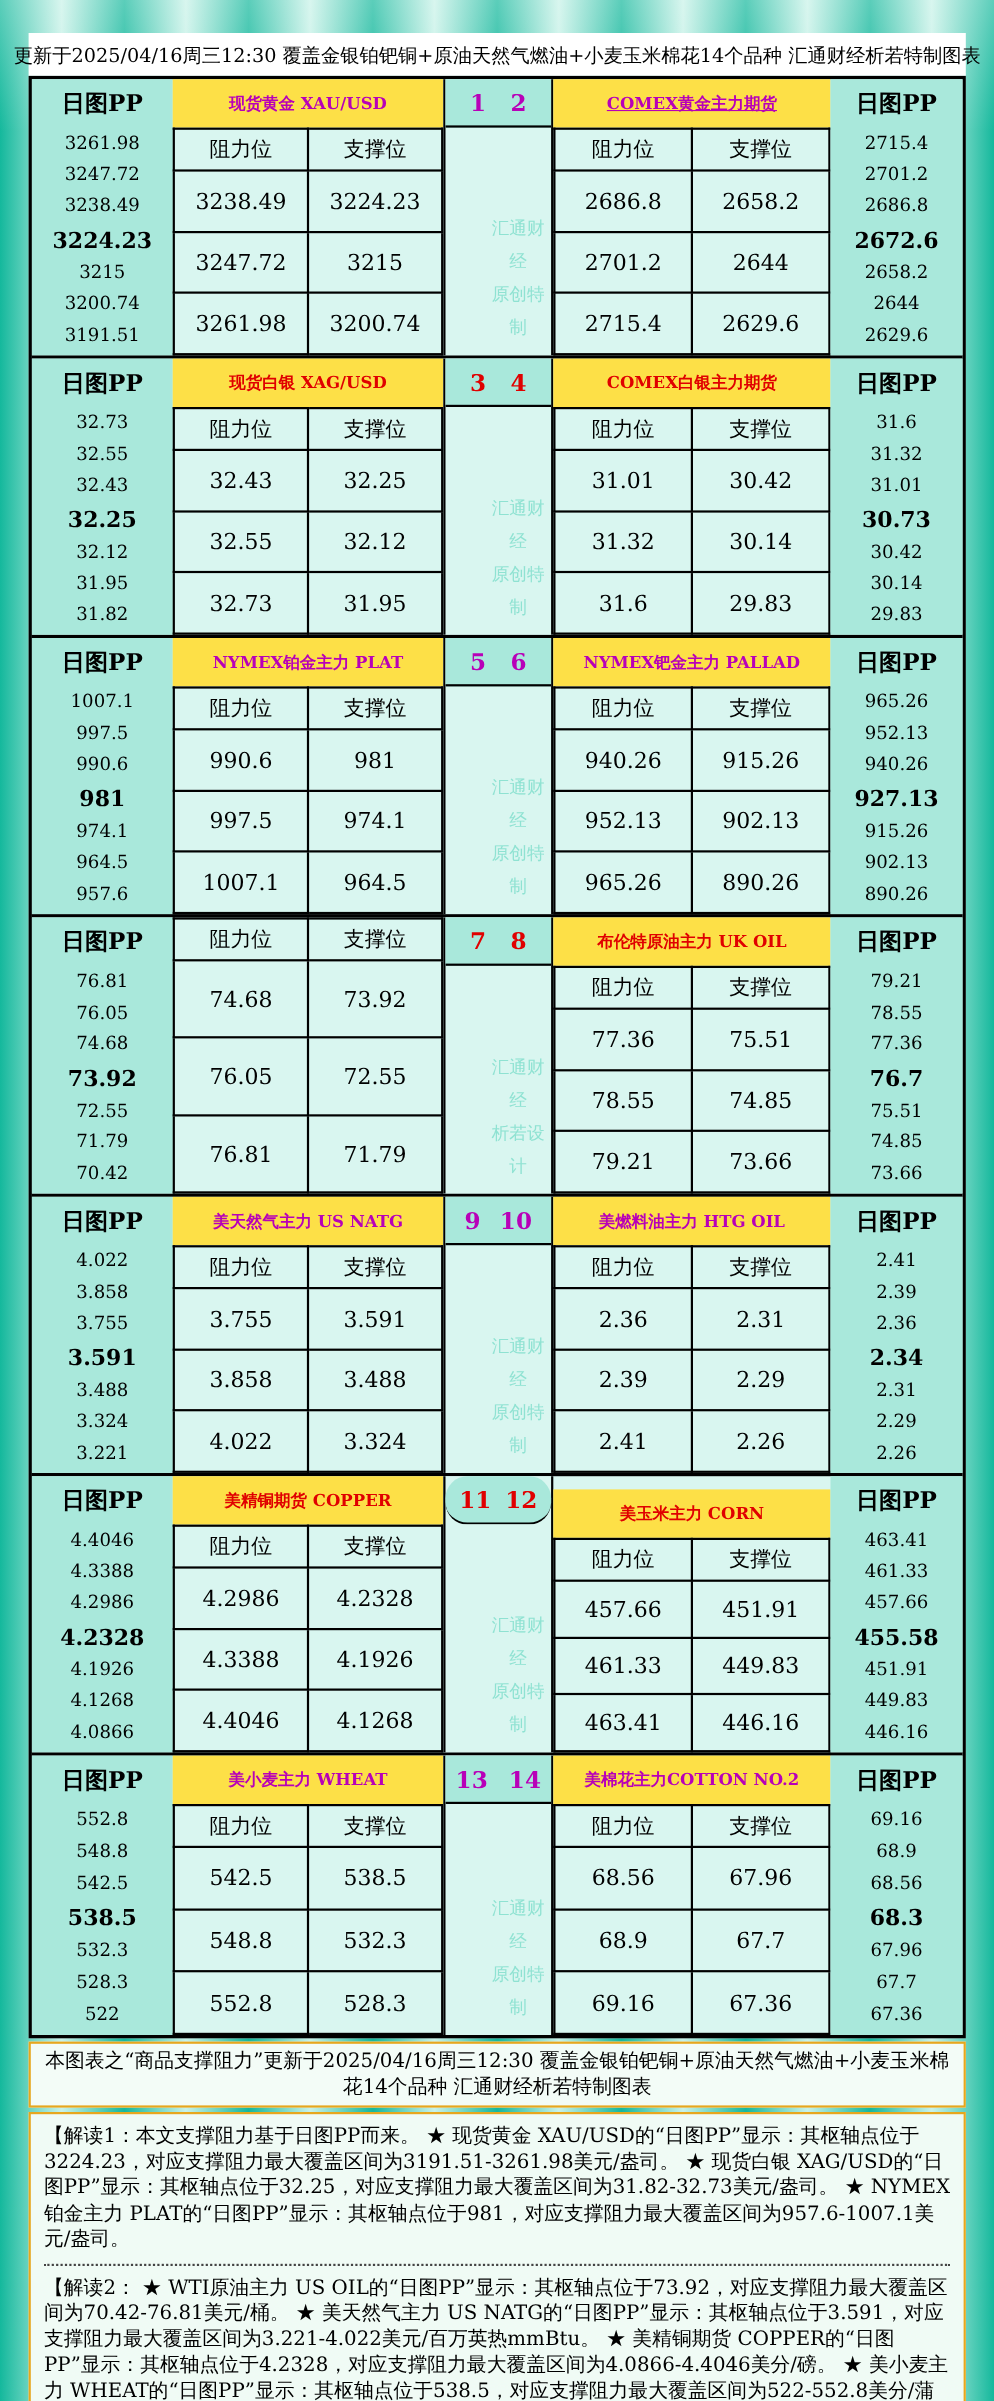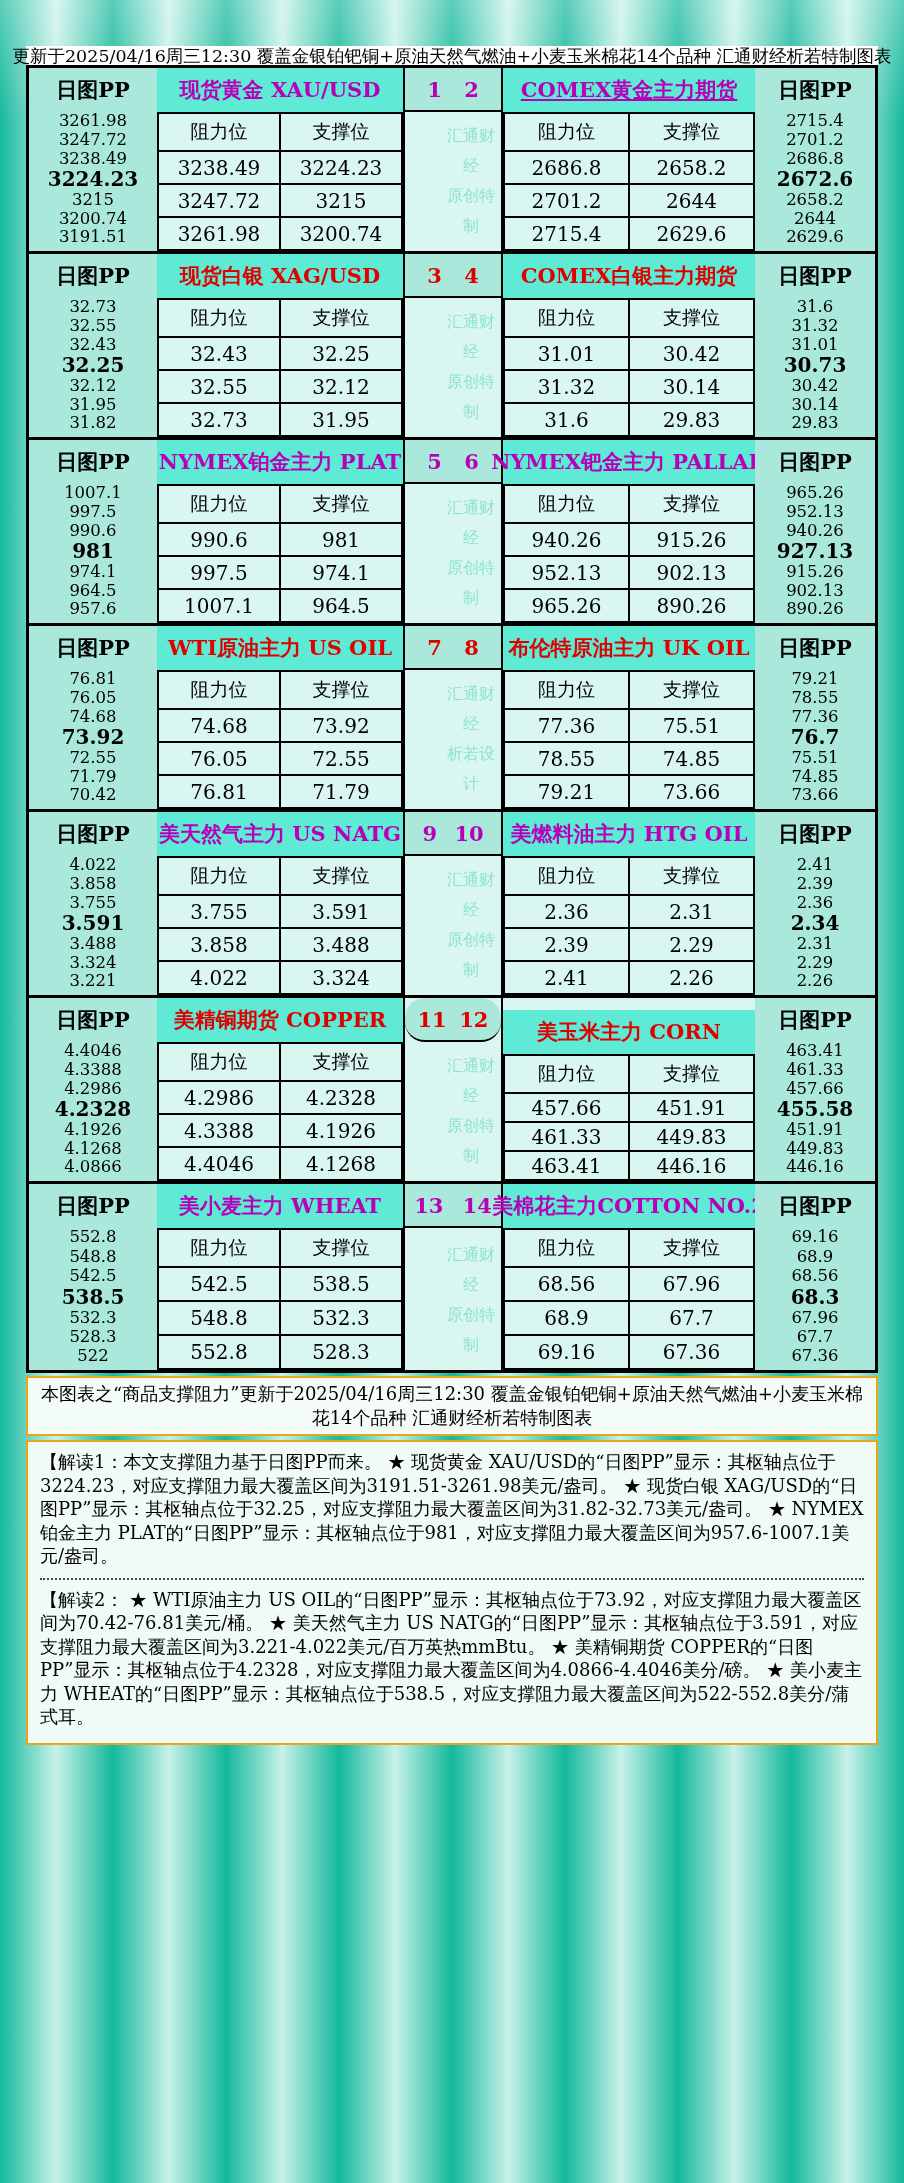--- a/index.html
+++ b/index.html
@@ -10,41 +10,41 @@
     background-color:#2cc7ab;
     background-image:
       linear-gradient(180deg, rgba(255,255,255,.30) 0, rgba(255,255,255,0) 120px),
       repeating-linear-gradient(90deg, #14b89c 0px, #c8f2e8 56px, #14b89c 113px);
   }
   .content { position:absolute; left:26px; top:30px; width:852px; }
 
   .title-box { height:64px; background:#ffffff; border:2px solid #e7c63f;
     display:flex; align-items:center; justify-content:center; }
   .title-text { color:#e00000; font-size:30px; font-weight:bold; white-space:nowrap; }
-  .subtitle-box { height:19px; background:#ffffff;
-    display:flex; align-items:center; justify-content:center;margin-top:16px; }
+  .subtitle-box { height:39px; background:#ffffff;
+    display:flex; align-items:center; justify-content:center; }
   .subtitle-text { color:#000; font-size:17.5px; white-space:nowrap; }
 
   .grid-wrap { border:3px solid #000; background:#d9f6f0; }
-  .row { display:flex; height:186px; border-bottom:3px solid #000; }
+  .row { display:flex; height:254px; border-bottom:3px solid #000; }
   .row:last-child { border-bottom:none; }
 
   .sb { width:128px; background:#a9e8db; display:flex; flex-direction:column; }
   .sb.right { width:120px; }
   .sb-band { height:44px; display:flex; align-items:center; justify-content:center;
     font-weight:bold; font-size:21px; color:#000; }
   .sb-vals { flex:1; display:flex; flex-direction:column; justify-content:space-around;
     text-align:center; padding-bottom:4px; }
   .pv { font-size:16.5px; color:#000; line-height:1; }
   .pv.main { font-weight:bold; font-size:20px; }
 
   .tcol { width:246px; display:flex; flex-direction:column; }
   .tcol.right { width:252px; }
-  .tcol-band { height:44px; background:#5eead4; display:flex; align-items:center;
-    justify-content:center; font-weight:bold; font-size:21px; white-space:nowrap; }
+  .tcol-band { height:44px; background:#fde047; display:flex; align-items:center;
+    justify-content:center; font-weight:bold; font-size:15px; white-space:nowrap; }
   .rs-table { width:100%; flex:1; border-collapse:collapse; table-layout:fixed; }
   .rs-table th, .rs-table td { border:2px solid #000; text-align:center;
     background:#d9f6f0; color:#000; }
   .rs-table th { height:38px; font-size:19px; font-weight:normal; }
   .rs-table td { font-size:20px; }
 
   .center { width:100px; border-left:2px solid #000; border-right:2px solid #000;
     display:flex; flex-direction:column; background:#d9f6f0; }
   .center-band { height:44px; background:#a9e8db; border-bottom:2px solid #000;
     display:flex; align-items:center; justify-content:space-evenly;
@@ -349,21 +349,20 @@
         <span class="pv">76.05</span>
         <span class="pv">74.68</span>
         <span class="pv main">73.92</span>
         <span class="pv">72.55</span>
         <span class="pv">71.79</span>
         <span class="pv">70.42</span>
       </div>
     </div>
 
     <div class="tcol left">
-      <div class="tcol-band accent" style="color: rgb(224, 0, 0);">WTI原油主力 US OIL</div>
       <table class="rs-table">
         <tbody>
                   <tr>
           <th>阻力位</th>
           <th>支撑位</th>
         </tr>
         <tr>
           <td>74.68</td>
           <td>73.92</td>
         </tr>

